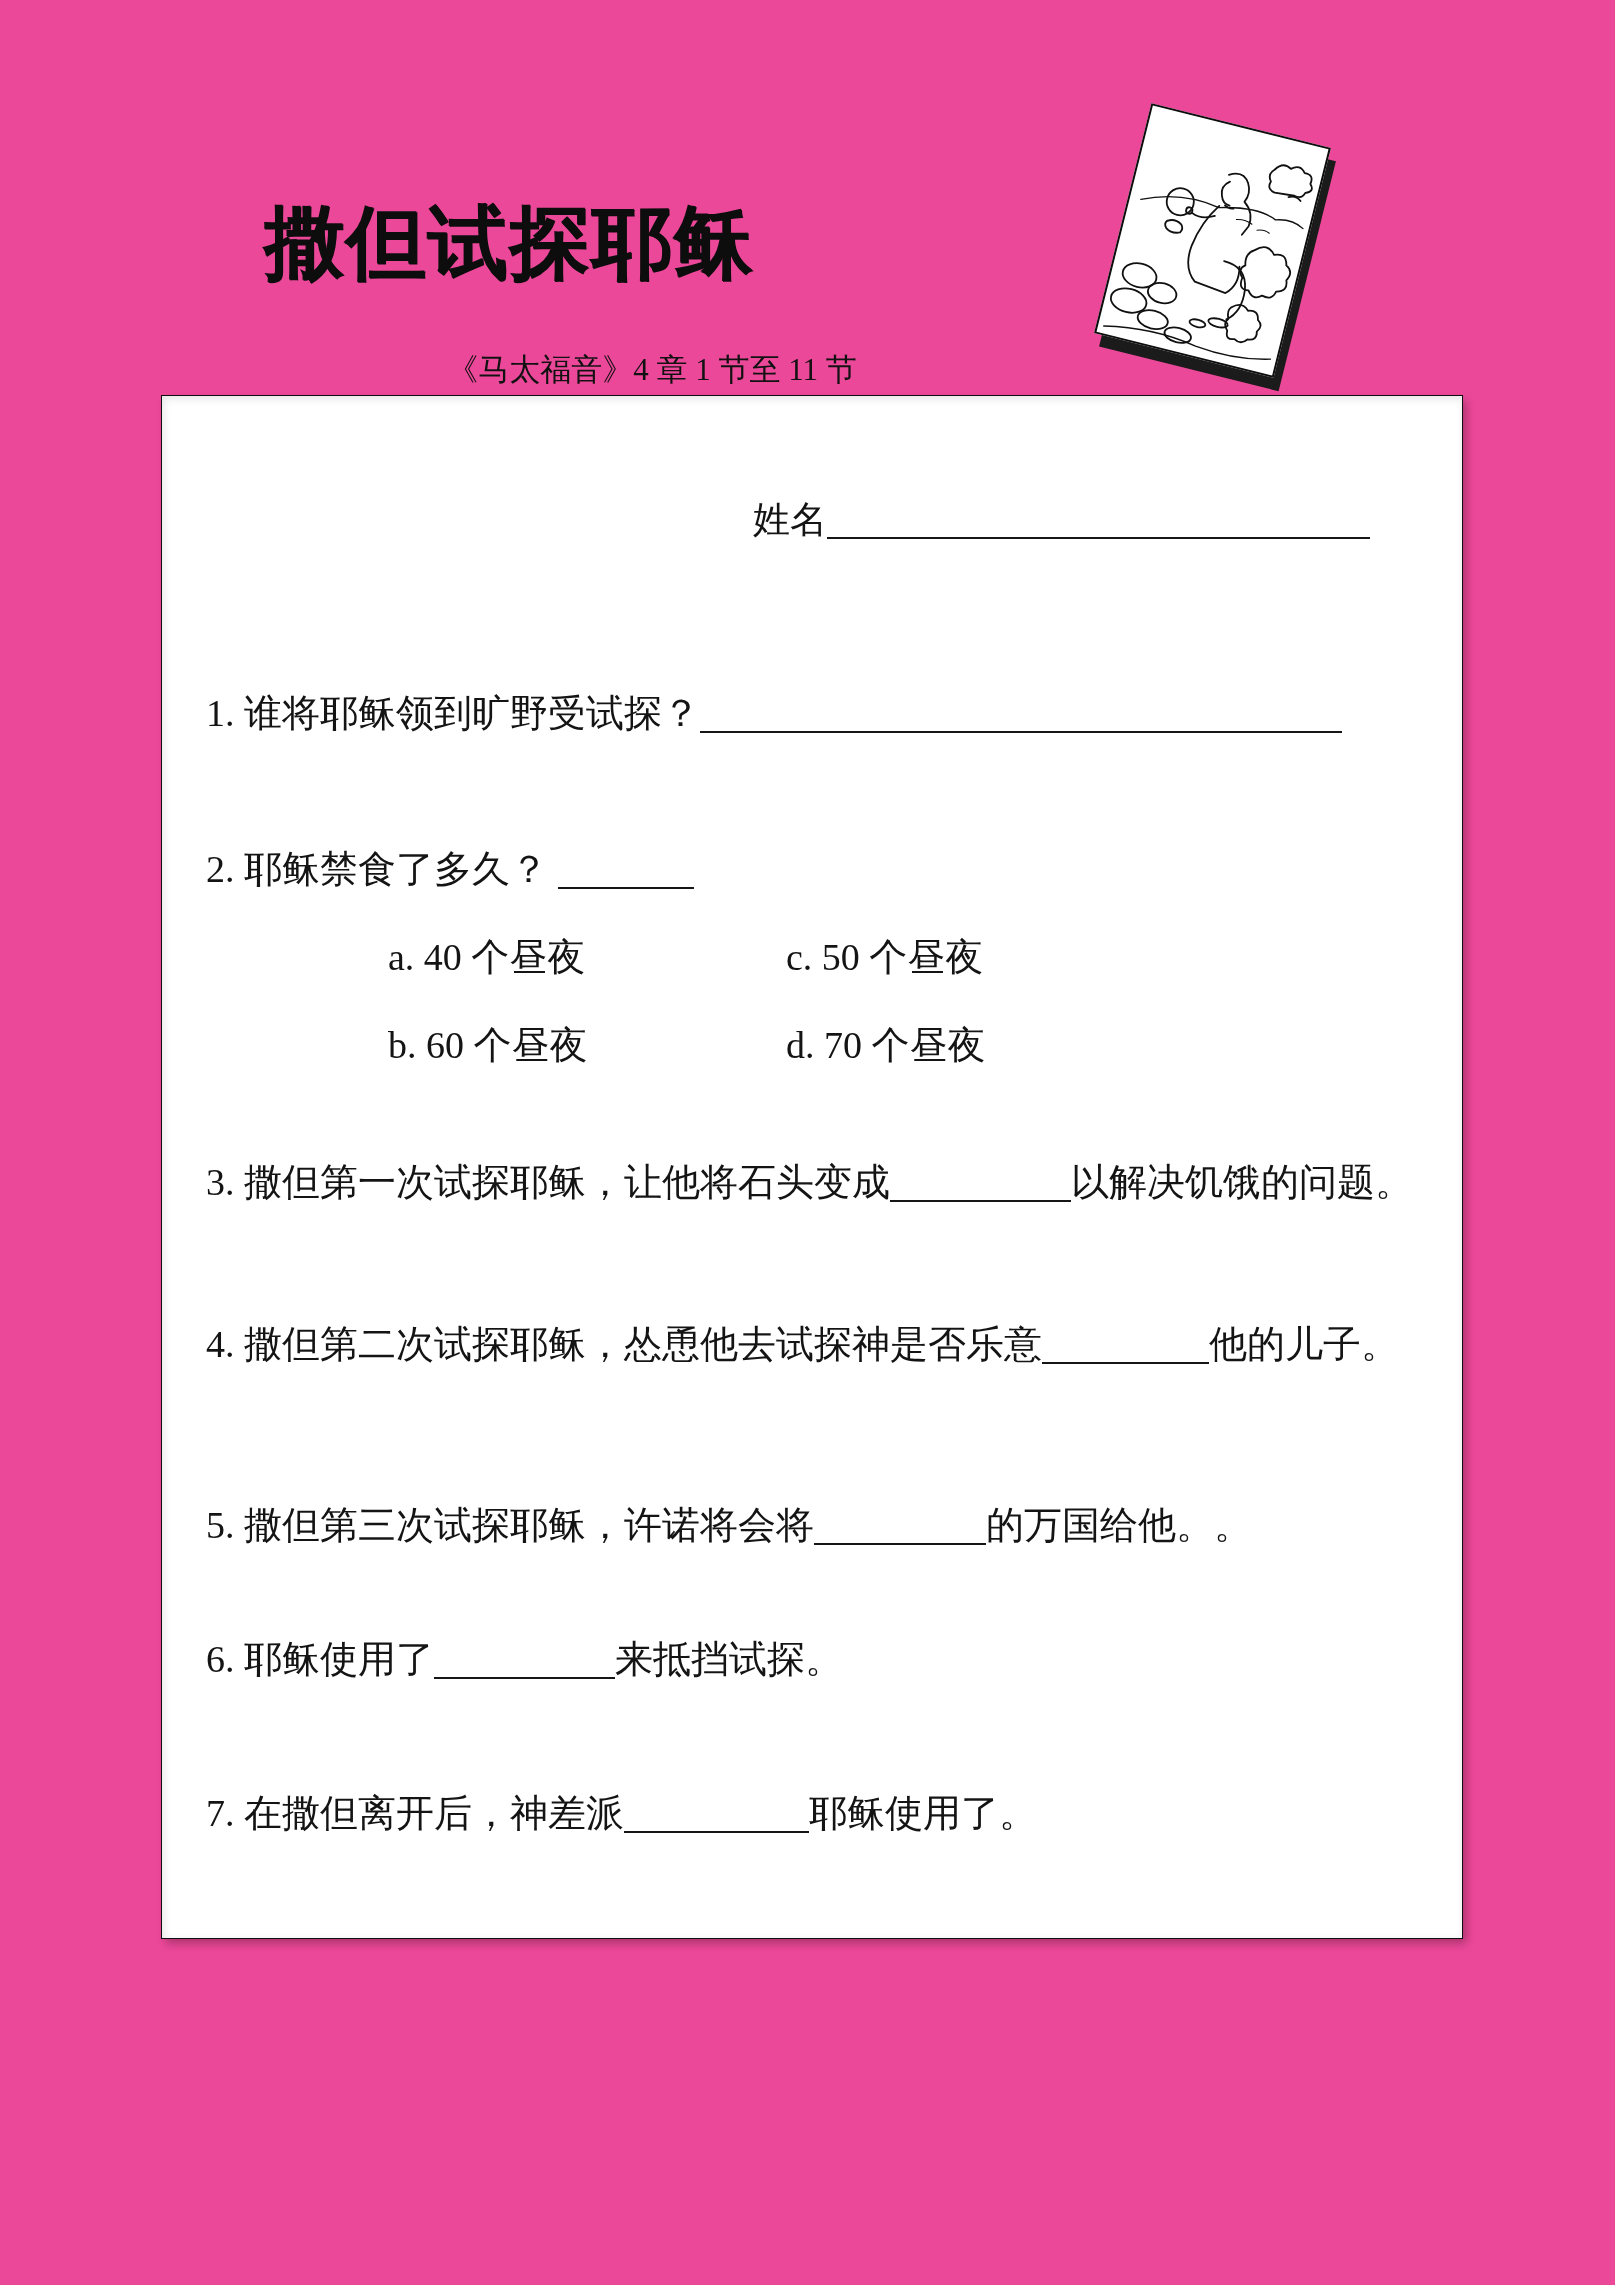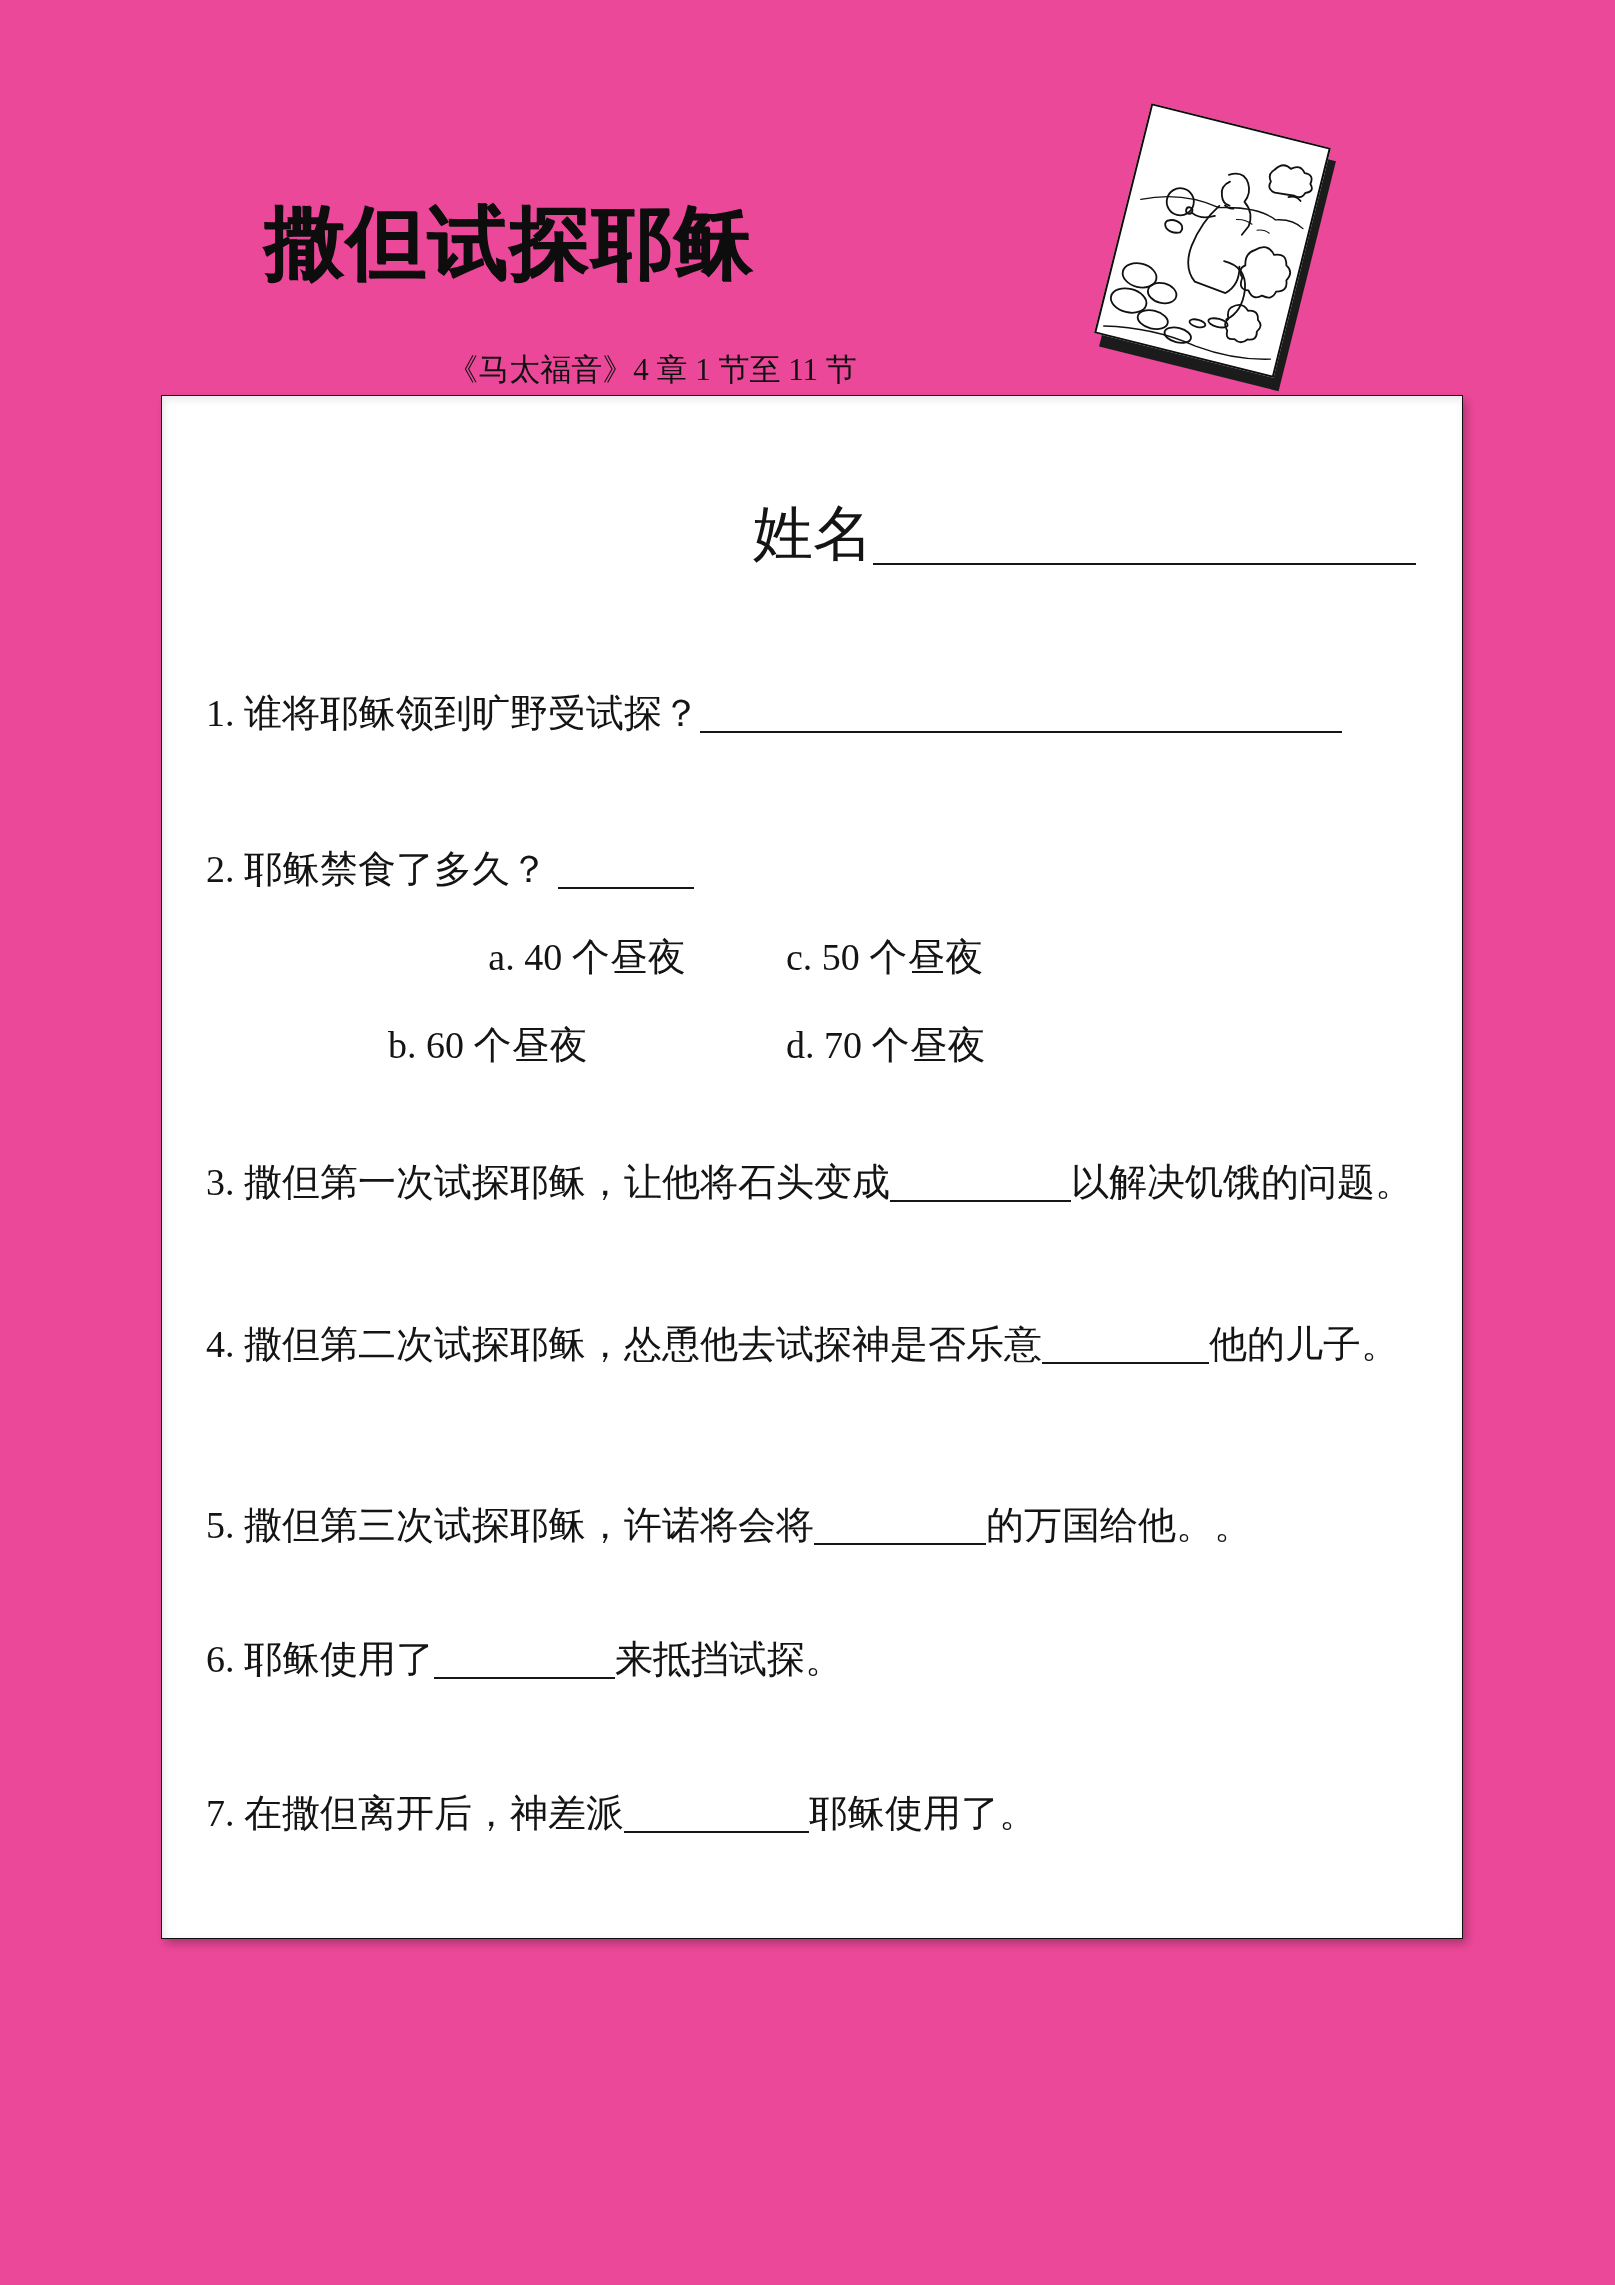--- a/index.html
+++ b/index.html
@@ -74,28 +74,28 @@
     color: #141414;
   }
 
   .blank {
     display: inline-block;
     height: 1.08em;
     border-bottom: 2.7px solid #161616;
     vertical-align: -0.18em;
   }
 
-  .name-row { top: 101px; left: 591px; font-size: 60px; }
+  .name-row { top: 101px; left: 591px; font-size: 37px; }
   .name-row .blank { width: 543px; }
 
   .q1-row { top: 294px; }  .q1-row .blank { width: 642px; }
   .q2-row { top: 450px; }  .q2-row .blank { width: 136px; }
 
   .opt-row { left: 226px; }
-  .opt-row-1 { top: 538px; text-align: center; }
+  .opt-row-1 { top: 538px; }
   .opt-row-2 { top: 626px; }
   .opt-first { display: inline-block; width: 398px; }
 
   .q3-row { top: 763px; }   .q3-row .blank { width: 181px; }
   .q4-row { top: 925px; }  .q4-row .blank { width: 167px; }
   .q5-row { top: 1078px; margin-top: 28px; }  .q5-row .blank { width: 172px; }
   .q6-row { top: 1240px; }  .q6-row .blank { width: 181px; }
   .q7-row { top: 1394px; }  .q7-row .blank { width: 185px; }
 </style>
 </head>

